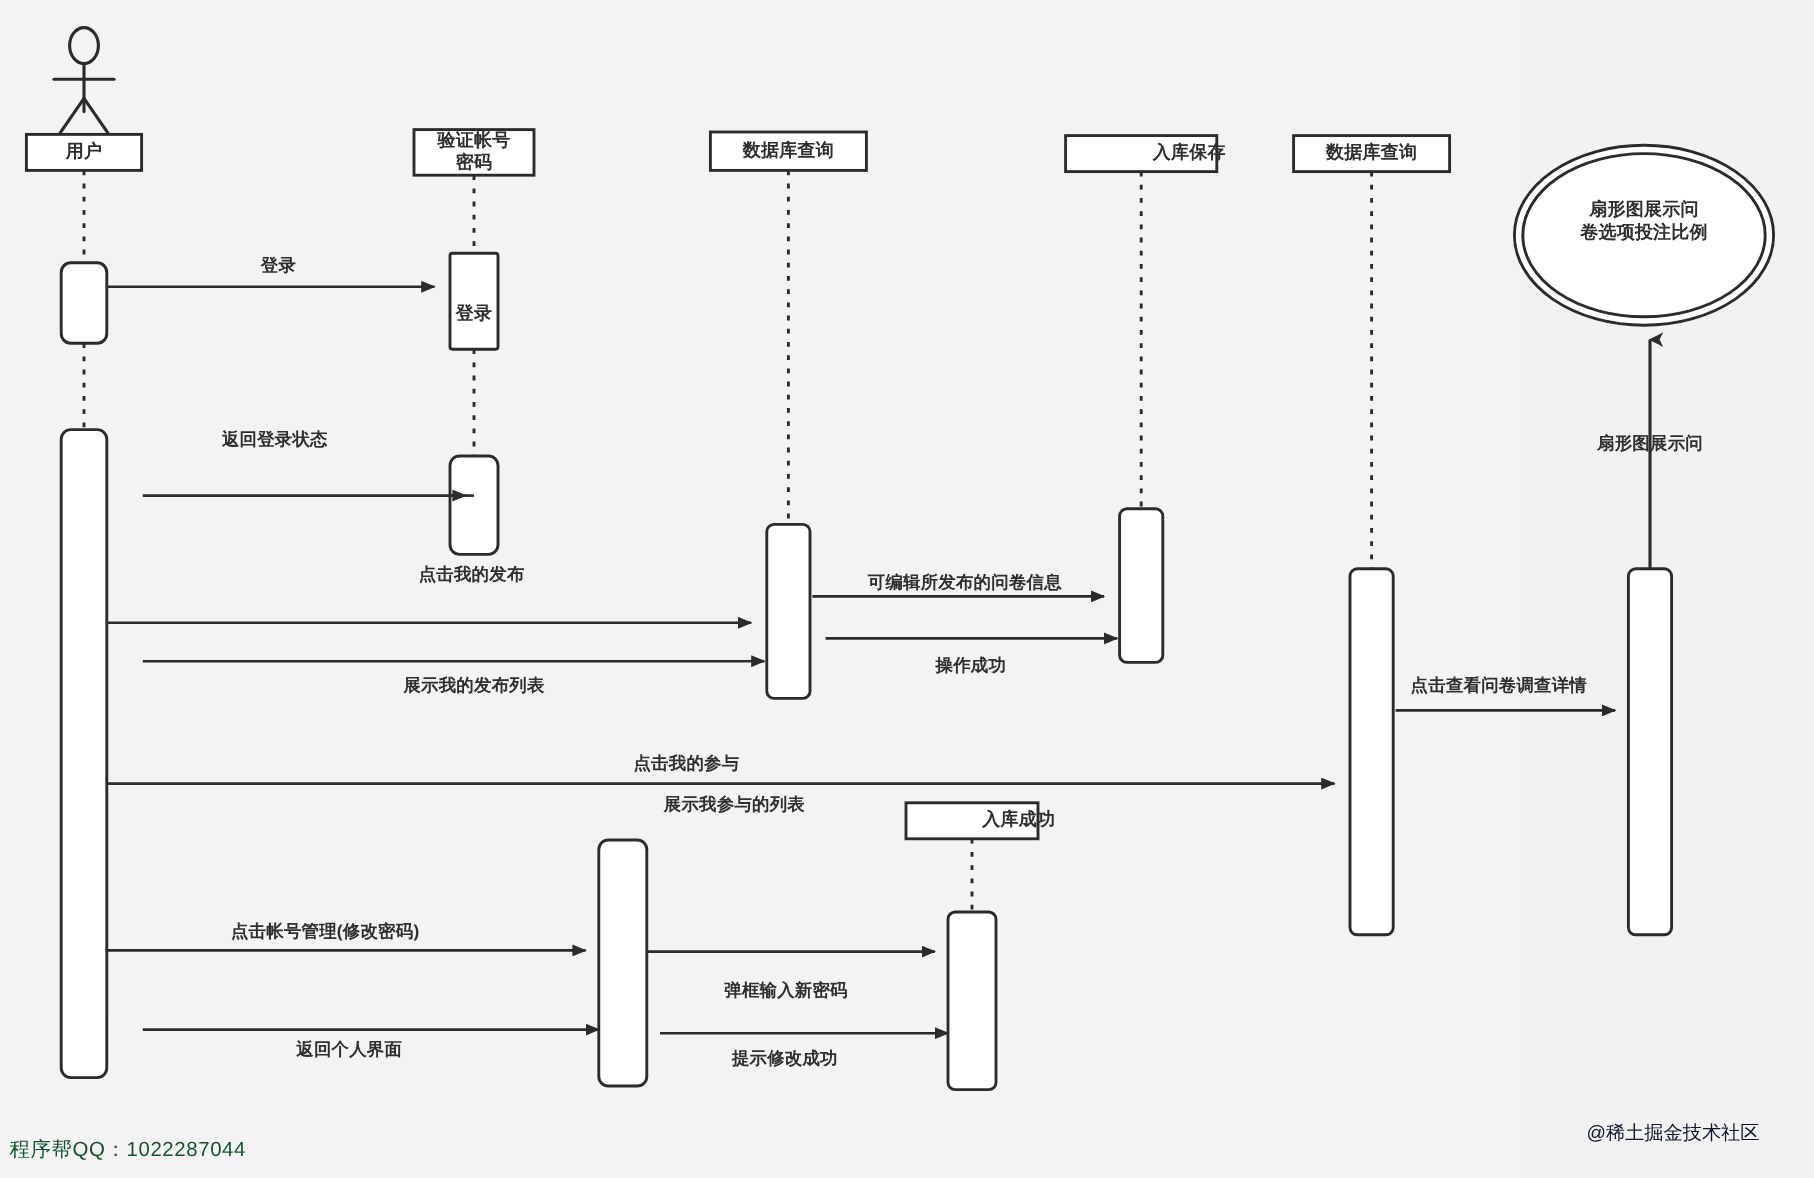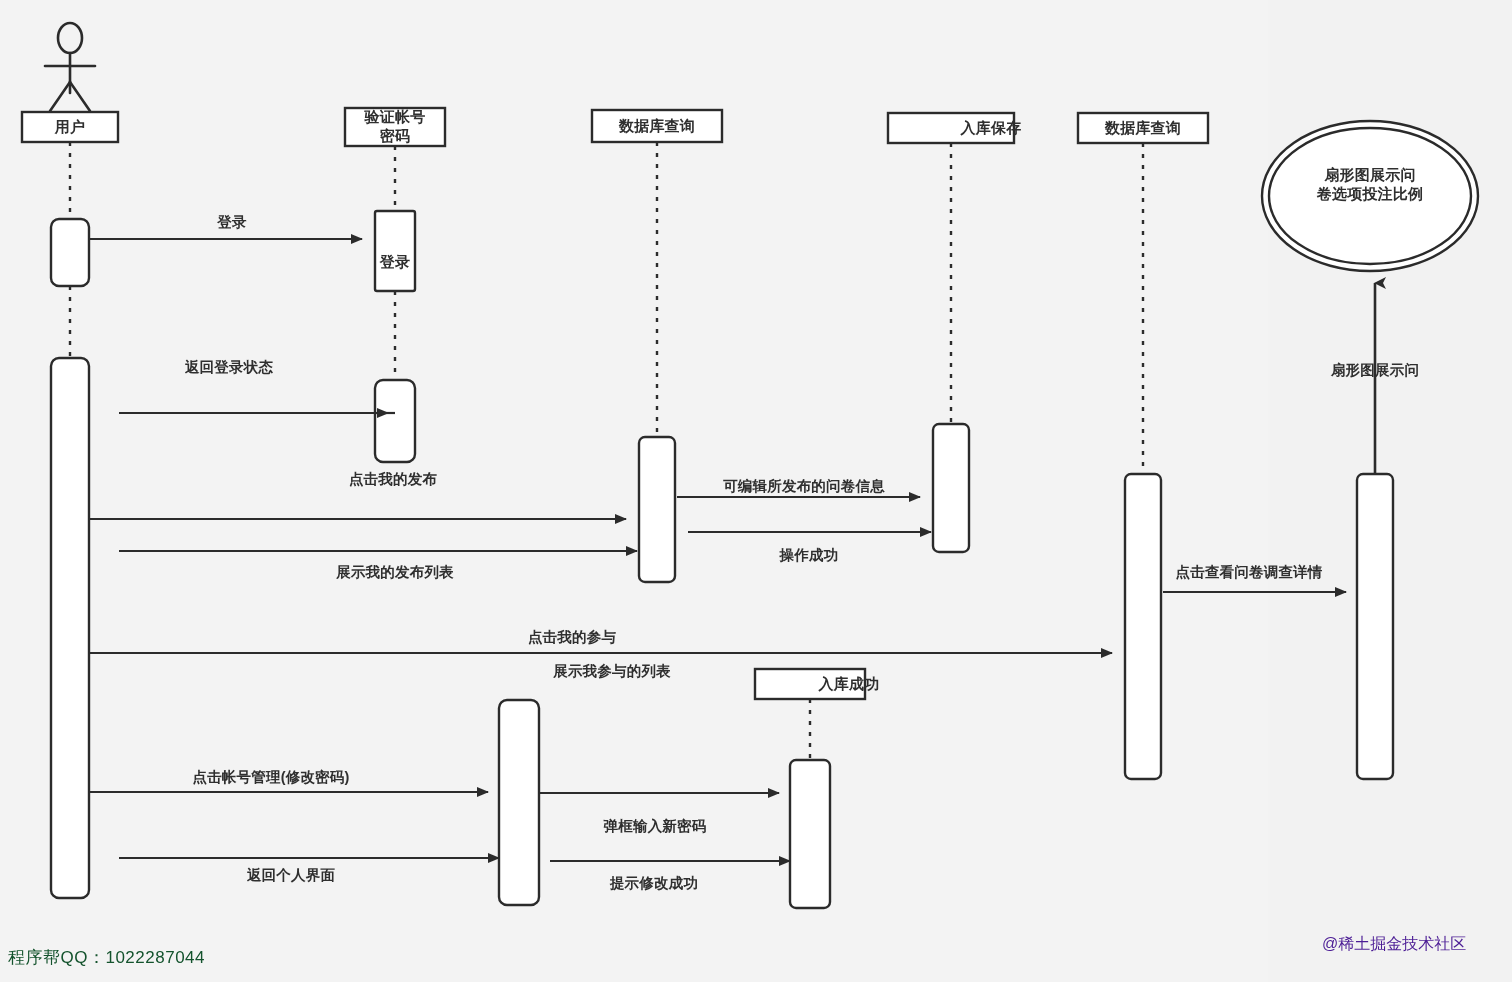--- a/index.html
+++ b/index.html
@@ -57,21 +57,21 @@
     color: #14532d;
     font-weight: 400;
     letter-spacing: 0.5px;
     white-space: pre;
   }
   .watermark-right {
     position: absolute;
     left: 1322px;
     top: 934px;
     font-size: 16px;
-    color: #4c1d95;
+    color: #0f172a;
     font-weight: 500;
     white-space: pre;
   }
 </style>
 </head>
 <body>
 
 <div id="diagram-root">
 
   <svg class="canvas" viewBox="0 0 1512 982" xmlns="http://www.w3.org/2000/svg">

